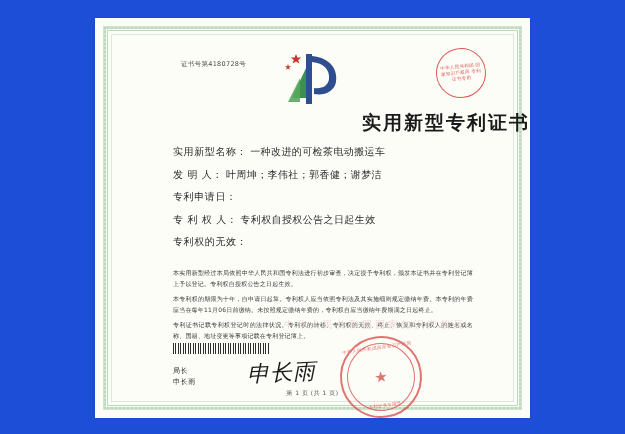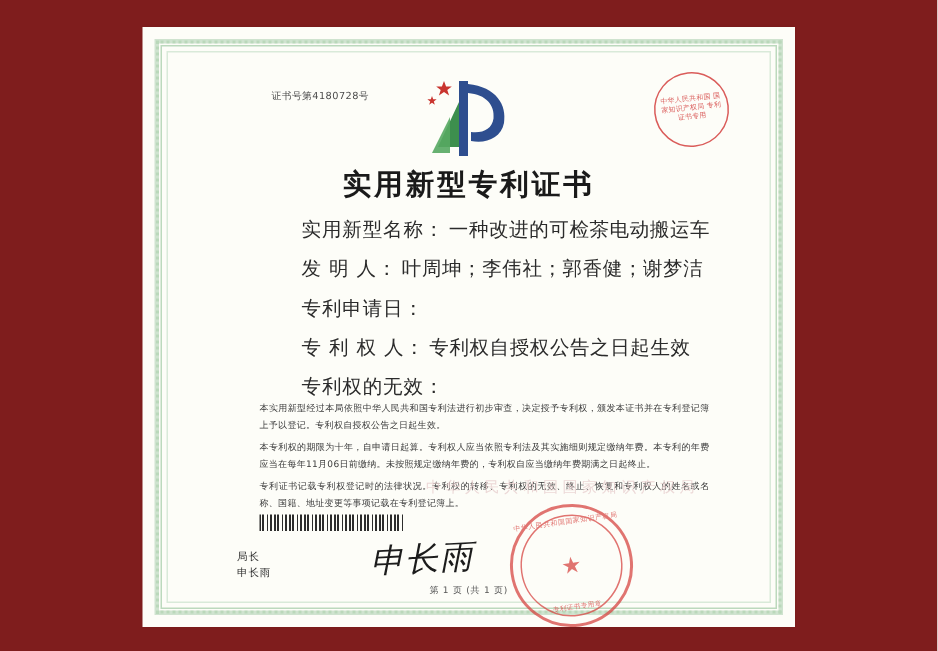--- a/index.html
+++ b/index.html
@@ -4,21 +4,21 @@
 <style>
   html,body{margin:0;padding:0;}
   body{
     width:625px;height:434px;overflow:hidden;
     background:#ffffff;
     font-family:"DejaVu Sans", sans-serif;
   }
   .page{
     position:relative;
     width:625px;height:434px;
-    background:#7f1d1d;
+    background:#1d4ed8;
   }
   
   .sheet{
     position:absolute;
     left:95px;top:18px;
     width:435px;height:400px;
     background:#fdfdf8;
     box-shadow:0 0 2px rgba(0,0,0,0.10);
   }
   
@@ -69,42 +69,41 @@
   .emblem{
     position:absolute;
     left:50%;top:30px;
     transform:translateX(-50%);
     width:74px;height:62px;
   }
   
   .title{
     position:absolute;
     left:0;right:0;top:92px;
-    text-align:center;
+    text-align:right;
     font-family:"DejaVu Serif", serif;
     font-size:19px;
     font-weight:bold;
     color:#1a1a1a;
     letter-spacing:2px;
   }
   
   .fields{
     position:absolute;
     left:78px;top:128px;
     width:300px;
   }
   .field-row{
     display:flex;
     align-items:flex-start;
-    font-size:13px;
+    font-size:10px;
     line-height:1.25;
     color:#2b2b2b;
     margin-bottom:10px;
     white-space:nowrap;
-    margin-left:28px;
   }
   .field-label{
     flex:0 0 auto;
     letter-spacing:.6px;
   }
   .field-value{
     flex:1 1 auto;
     margin-left:3px;
     letter-spacing:.4px;
   }
@@ -128,21 +127,21 @@
     background:
       repeating-linear-gradient(to right,
         #2d2d2d 0px,#2d2d2d 1px,
         transparent 1px,transparent 2px,
         #2d2d2d 2px,#2d2d2d 3.2px,
         transparent 3.2px,transparent 5px);
   }
   
   .director{
     position:absolute;
-    left:63px;top:348px;
+    left:78px;top:348px;
     font-size:7px;
     line-height:1.5;
     color:#2b2b2b;
     letter-spacing:.6px;
   }
   .signature{
     position:absolute;
     left:152px;top:340px;
     font-family:"DejaVu Serif", serif;
     font-size:22px;

